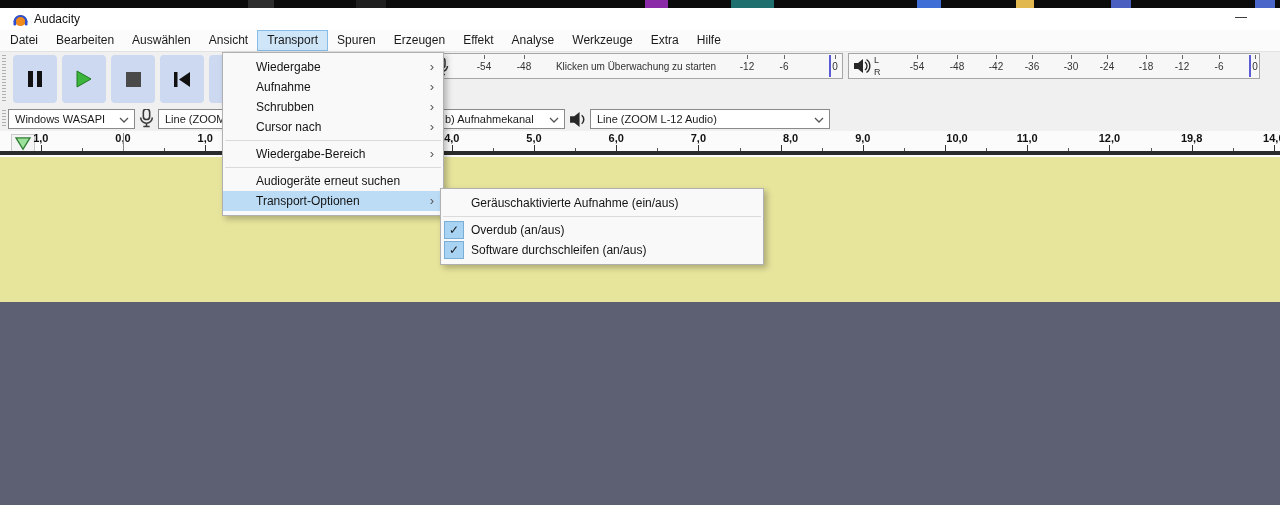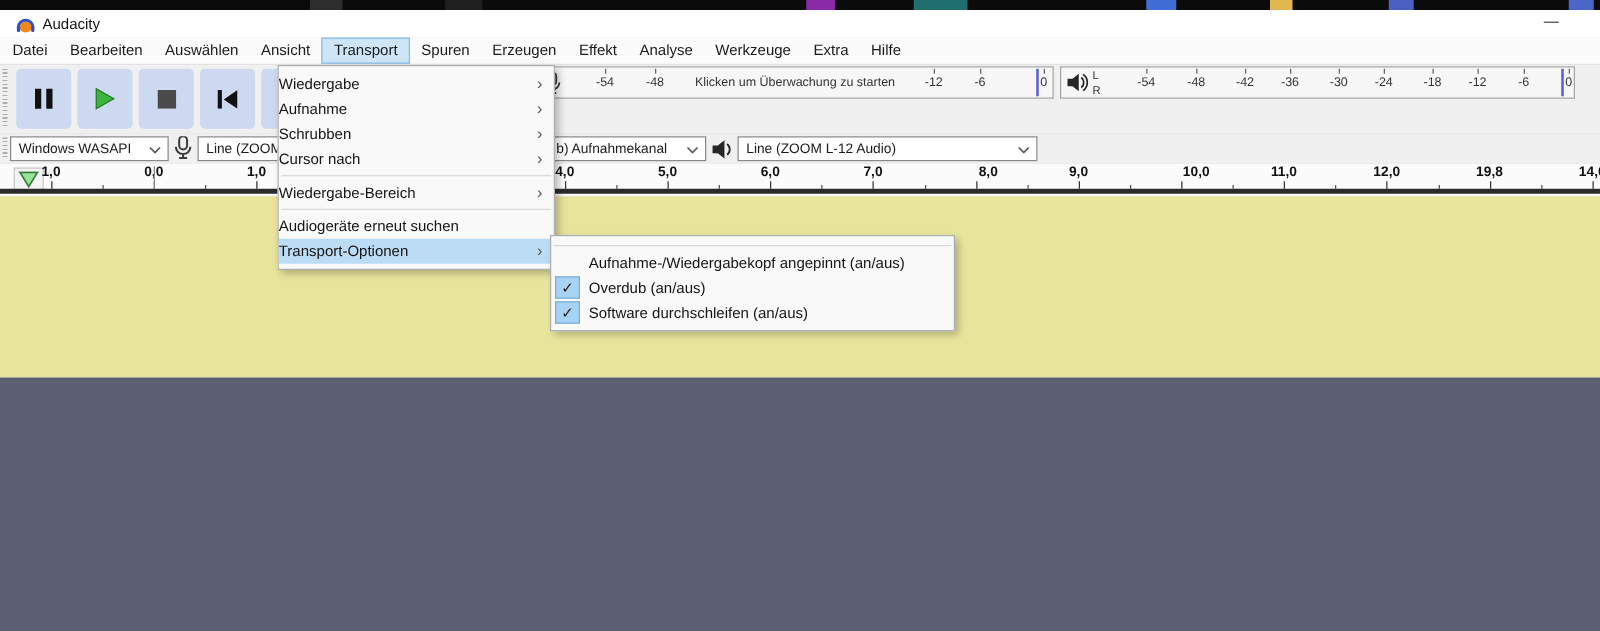--- a/index.html
+++ b/index.html
@@ -53,21 +53,21 @@
   #vruler{left:100px;top:159px;width:22px;height:141px;background:#f0f0f0;border-right:1px solid #8a8a8a;box-sizing:border-box;}
   .vr-lab{position:absolute;font-size:9px;font-weight:700;color:#222;transform:translateY(-50%);right:4px;}
   .vr-tick{position:absolute;right:1px;width:3px;height:1px;background:#444;}
   #wave-area{left:122px;top:159px;width:1156px;height:141px;background:#c3c3c3;}
   
   #bottom-area{left:0;top:302px;width:1280px;height:203px;background:#5d5f72;}
   
   .menu-panel{position:absolute;background:#f9f9f9;border:1px solid #b0b0b0;box-shadow:3px 3px 6px rgba(0,0,0,.25);z-index:30;padding:4px 0;box-sizing:border-box;}
   #transport-menu{left:222px;top:52px;width:222px;}
   #transport-submenu{left:440px;top:188px;width:324px;}
-  .menu-item{position:relative;height:20px;line-height:20px;font-size:12px;color:#141414;white-space:nowrap;}
+  .menu-item{position:relative;height:20px;line-height:20px;font-size:12px;color:#141414;padding-left:33px;white-space:nowrap;}
   #transport-submenu .menu-item{padding-left:30px;}
   .menu-item.hl{background:#bcdcf5;}
   .menu-sep{height:1px;background:#dadada;margin:3px 2px;}
   .sub-arrow{position:absolute;right:9px;top:0;line-height:20px;font-size:13px;color:#555;}
   .check-box{position:absolute;left:3px;top:1px;width:20px;height:18px;background:#a9d3f2;border:1px solid #79aed6;box-sizing:border-box;color:#1c1c1c;text-align:center;line-height:16px;font-size:12px;}
 </style>
 </head>
 <body>
 
 <div id="app">
@@ -904,19 +904,19 @@
       <div class="menu-item"><span>Aufnahme</span><span class="sub-arrow">›</span></div>
       <div class="menu-item"><span>Schrubben</span><span class="sub-arrow">›</span></div>
       <div class="menu-item"><span>Cursor nach</span><span class="sub-arrow">›</span></div>
       <div class="menu-sep"></div>
       <div class="menu-item"><span>Wiedergabe-Bereich</span><span class="sub-arrow">›</span></div>
       <div class="menu-sep"></div>
       <div class="menu-item"><span>Audiogeräte erneut suchen</span></div>
       <div class="menu-item hl"><span>Transport-Optionen</span><span class="sub-arrow">›</span></div>
     </div>
   <div id="transport-submenu" class="menu-panel">
+      <div class="menu-item"><span>Geräuschaktivierte Aufnahme (ein/aus)</span></div>
       <div class="menu-sep"></div>
-      <div class="menu-item"><span>Aufnahme-/Wiedergabekopf angepinnt (an/aus)</span></div>
       <div class="menu-item"><span class="check-box">✓</span><span>Overdub (an/aus)</span></div>
       <div class="menu-item"><span class="check-box">✓</span><span>Software durchschleifen (an/aus)</span></div>
     </div>
 
 </div>
 
 </body></html>

